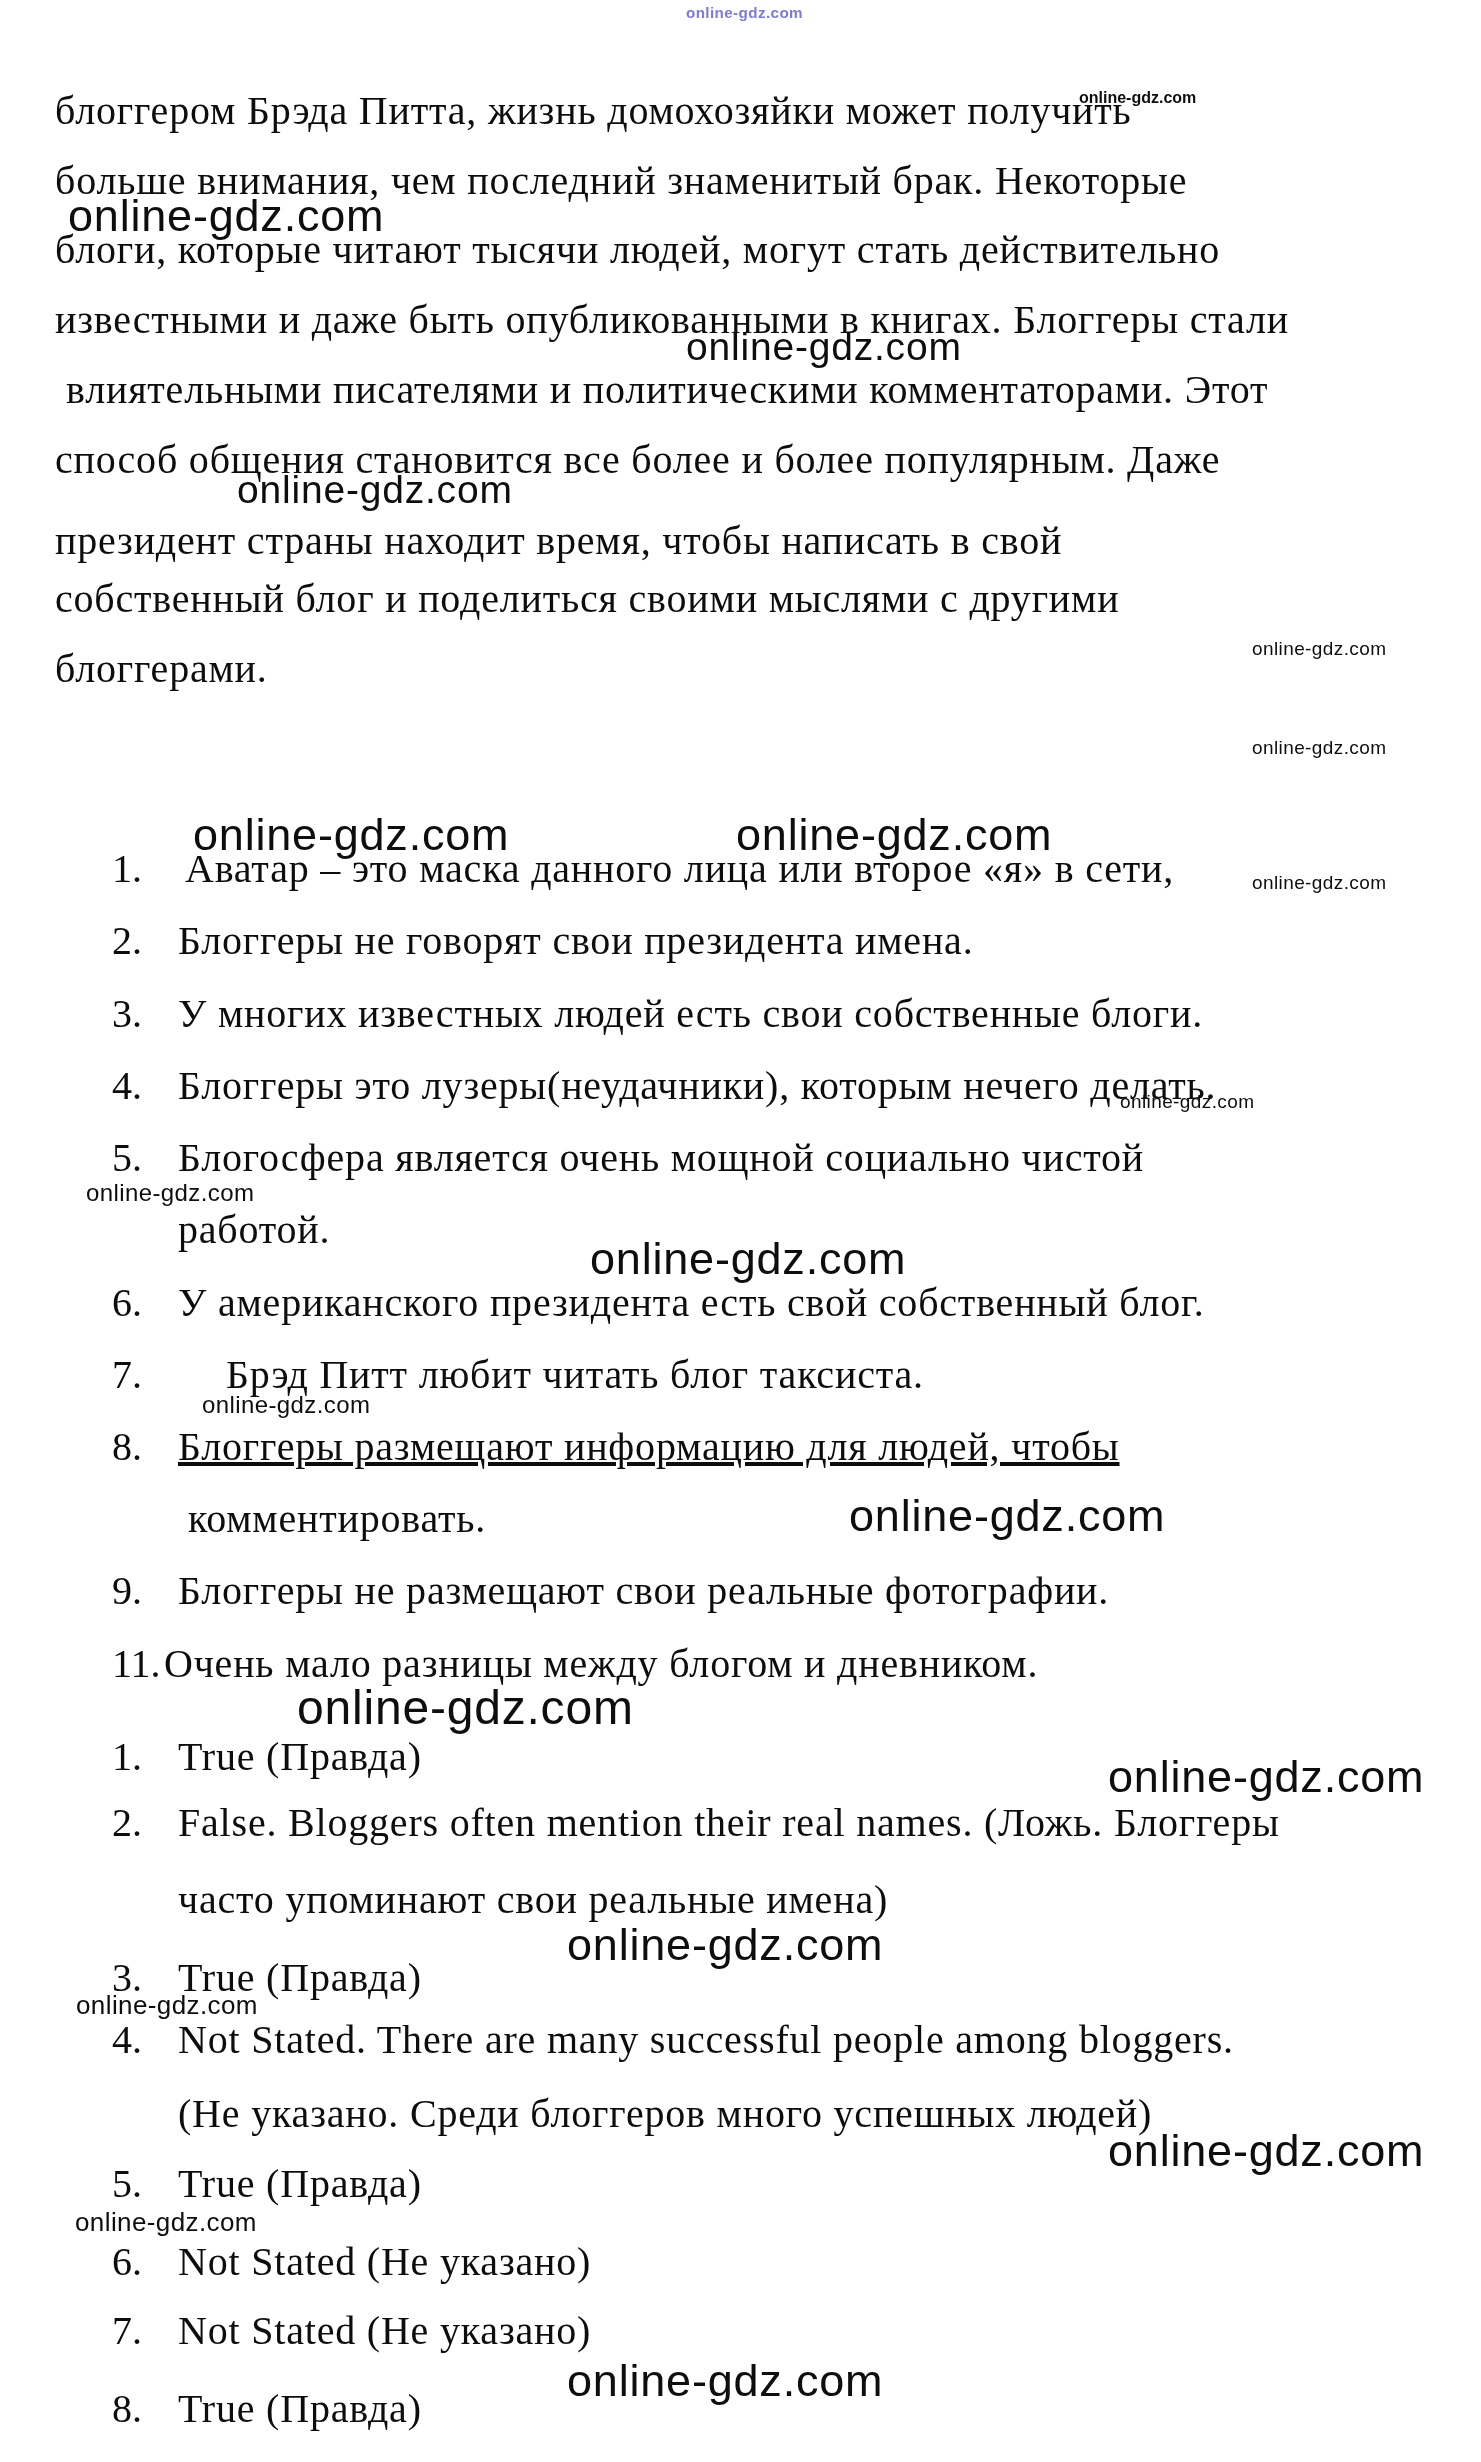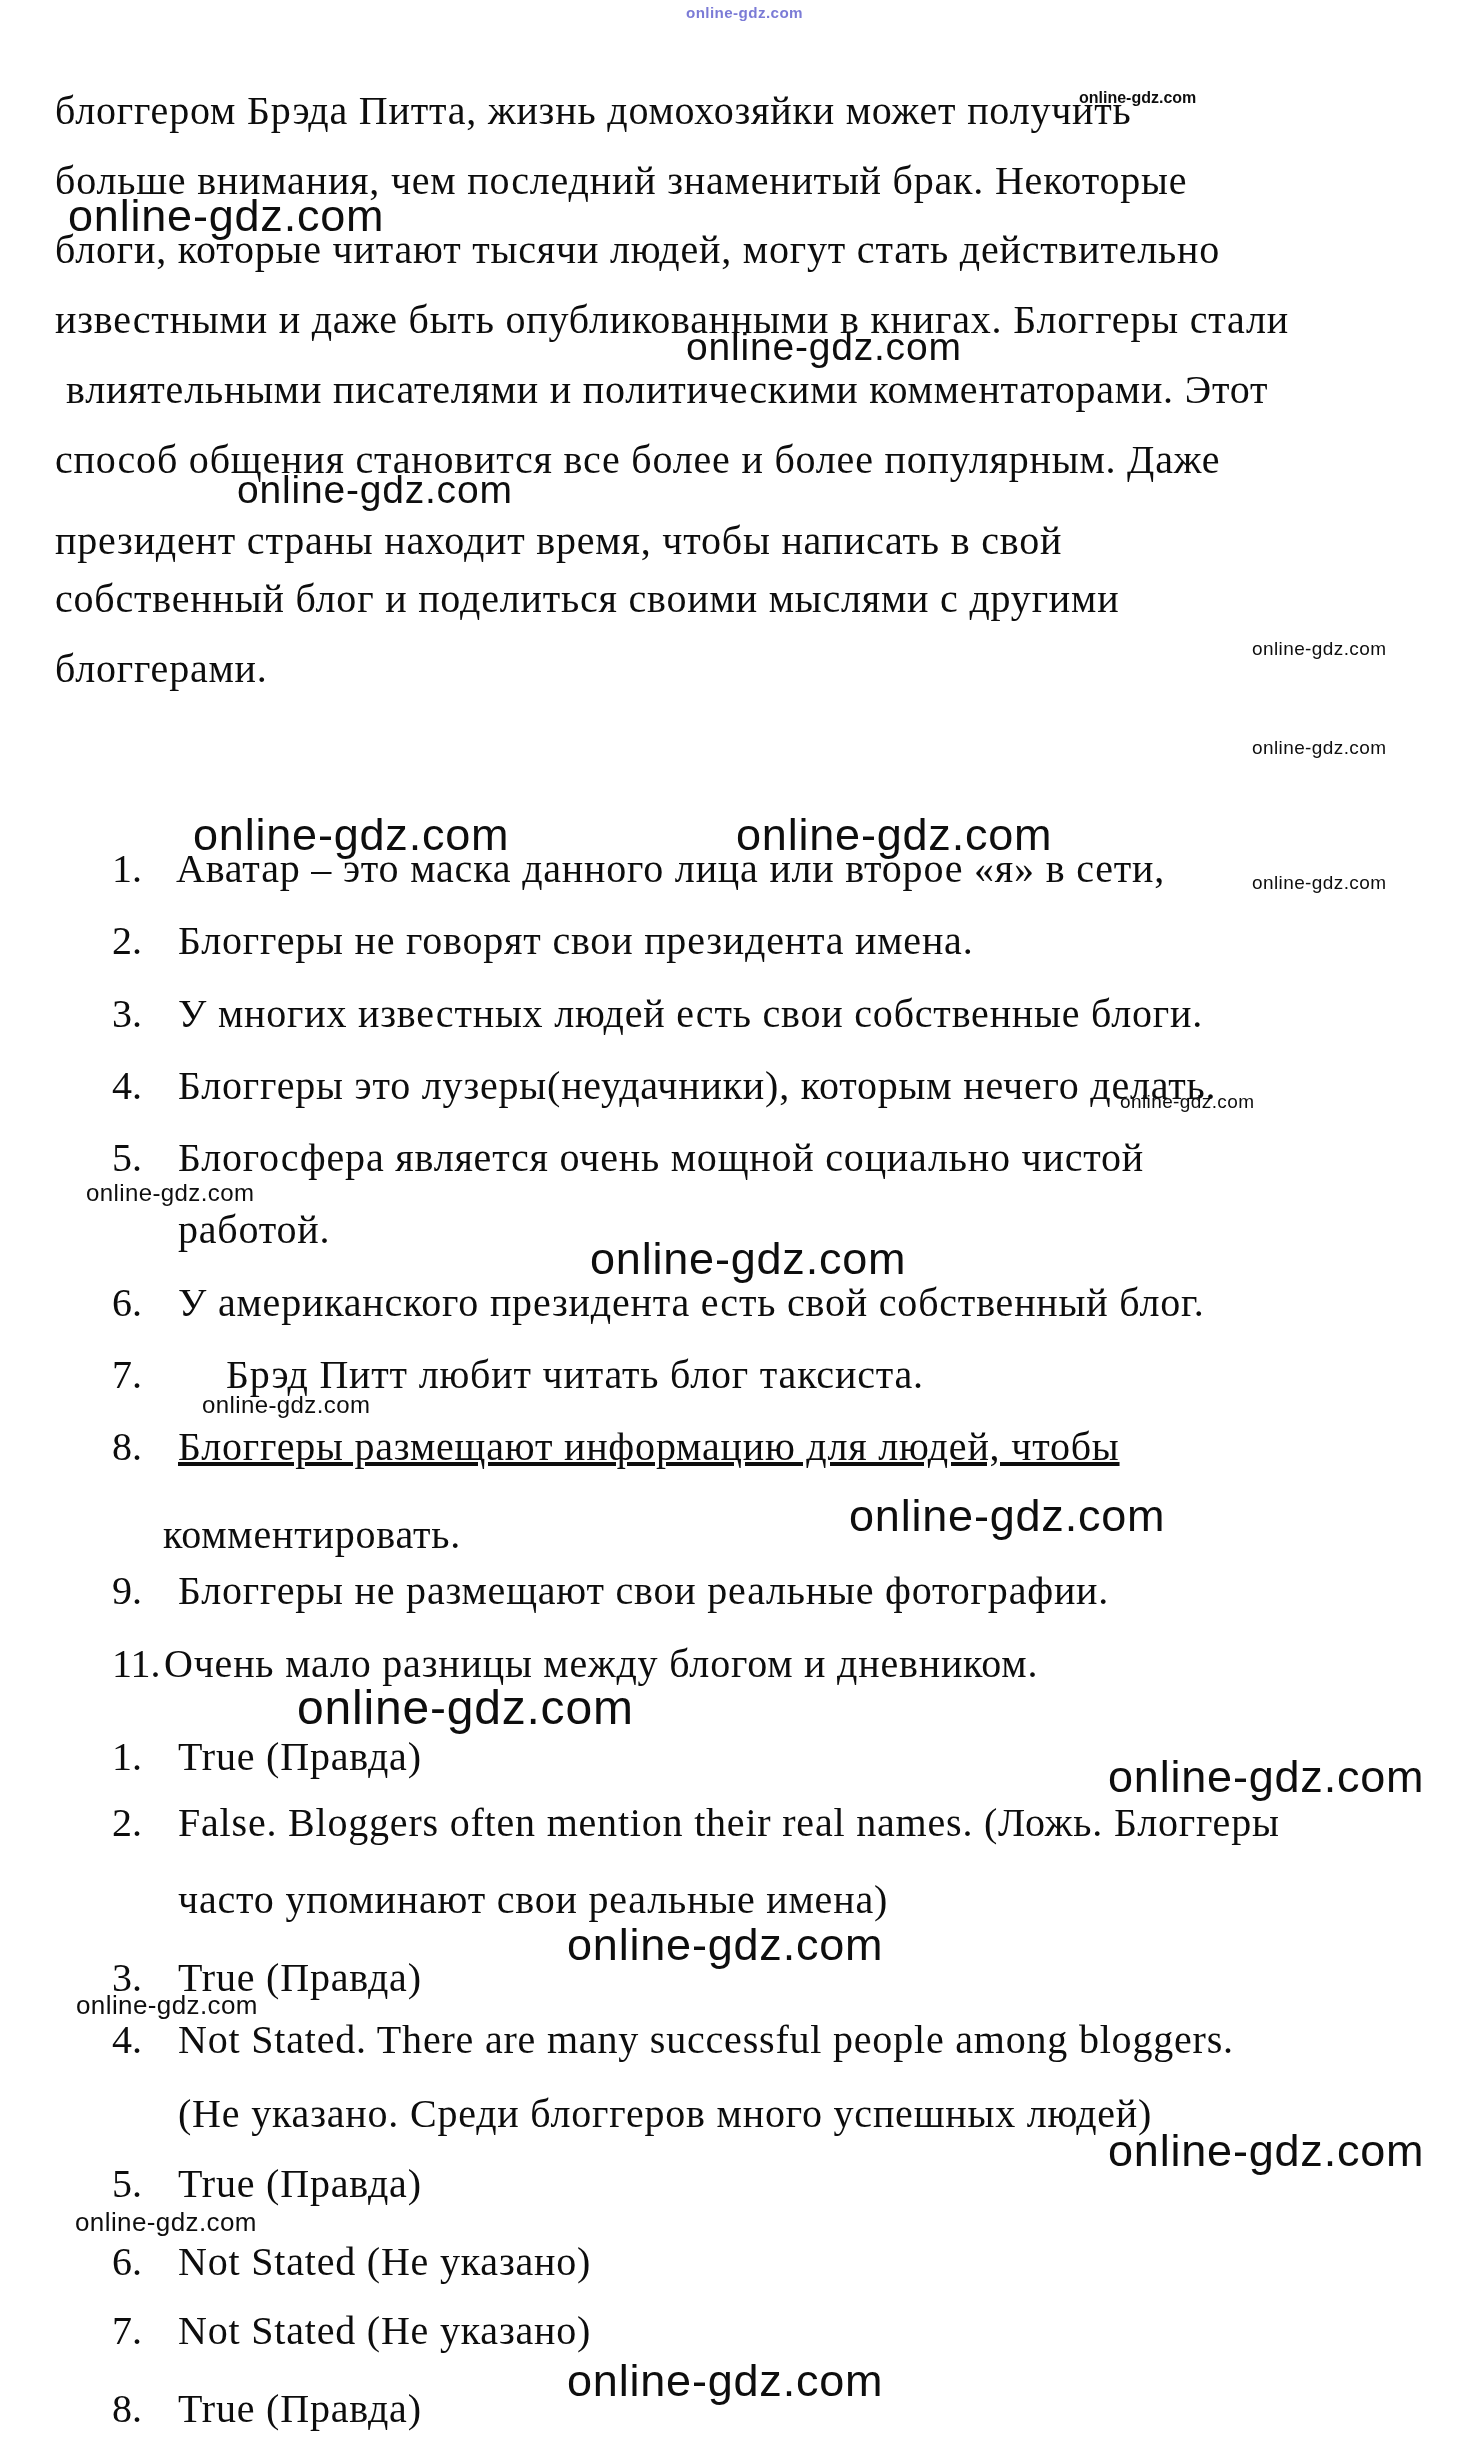--- a/index.html
+++ b/index.html
@@ -56,37 +56,37 @@
       <div class="line" style="left: 55px; top: 230px;">блоги, которые читают тысячи людей, могут стать действительно</div>
       <div class="line" style="left: 55px; top: 300px;">известными и даже быть опубликованными в книгах. Блоггеры стали</div>
       <div class="line" style="left: 66px; top: 370px;">влиятельными писателями и политическими комментаторами. Этот</div>
       <div class="line" style="left: 55px; top: 440px;">способ общения становится все более и более популярным. Даже</div>
       <div class="line" style="left: 55px; top: 510px; margin-top: 11px;">президент страны находит время, чтобы написать в свой</div>
       <div class="line" style="left: 55px; top: 579px;">собственный блог и поделиться своими мыслями с другими</div>
       <div class="line" style="left: 55px; top: 649px;">блоггерами.</div>
     </div>
   <div id="statements">
       <div class="num" style="left: 112px; top: 849px;">1.</div>
-      <div class="line" style="left: 176px; top: 849px;">Аватар – это маска данного лица или второе «я» в сети,</div>
+      <div class="line" style="left: 185px; top: 849px;">Аватар – это маска данного лица или второе «я» в сети,</div>
       <div class="num" style="left: 112px; top: 921px;">2.</div>
       <div class="line" style="left: 178px; top: 921px;">Блоггеры не говорят свои президента имена.</div>
       <div class="num" style="left: 112px; top: 994px;">3.</div>
       <div class="line" style="left: 178px; top: 994px;">У многих известных людей есть свои собственные блоги.</div>
       <div class="num" style="left: 112px; top: 1066px;">4.</div>
       <div class="line" style="left: 178px; top: 1066px;">Блоггеры это лузеры(неудачники), которым нечего делать.</div>
       <div class="num" style="left: 112px; top: 1138px;">5.</div>
       <div class="line" style="left: 178px; top: 1138px;">Блогосфера является очень мощной социально чистой</div>
       <div class="line" style="left: 178px; top: 1210px;">работой.</div>
       <div class="num" style="left: 112px; top: 1283px;">6.</div>
       <div class="line" style="left: 178px; top: 1283px;">У американского президента есть свой собственный блог.</div>
       <div class="num" style="left: 112px; top: 1355px;">7.</div>
       <div class="line" style="left: 178px; top: 1355px; margin-left: 48px;">Брэд Питт любит читать блог таксиста.</div>
       <div class="num" style="left: 112px; top: 1427px;">8.</div>
       <div class="line" style="left: 178px; top: 1427px; text-decoration: underline;">Блоггеры размещают информацию для людей, чтобы</div>
-      <div class="line" style="left: 163px; top: 1499px; margin-top: 16px;">комментировать.</div>
+      <div class="line" style="left: 188px; top: 1499px;">комментировать.</div>
       <div class="num" style="left: 112px; top: 1571px;">9.</div>
       <div class="line" style="left: 178px; top: 1571px;">Блоггеры не размещают свои реальные фотографии.</div>
       <div class="num" style="left: 112px; top: 1644px;">11.</div>
       <div class="line" style="left: 164px; top: 1644px;">Очень мало разницы между блогом и дневником.</div>
     </div>
   <div id="answers">
       <div class="num" style="left: 112px; top: 1737px;">1.</div>
       <div class="line" style="left: 178px; top: 1737px;">True (Правда)</div>
       <div class="num" style="left: 112px; top: 1803px;">2.</div>
       <div class="line" style="left: 178px; top: 1803px;">False. Bloggers often mention their real names. (Ложь. Блоггеры</div>

